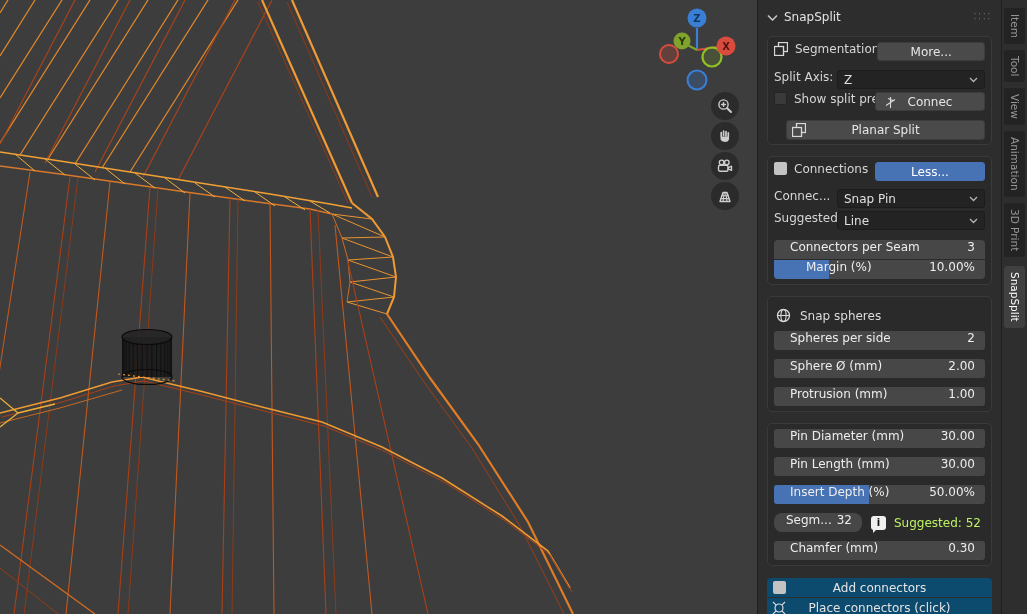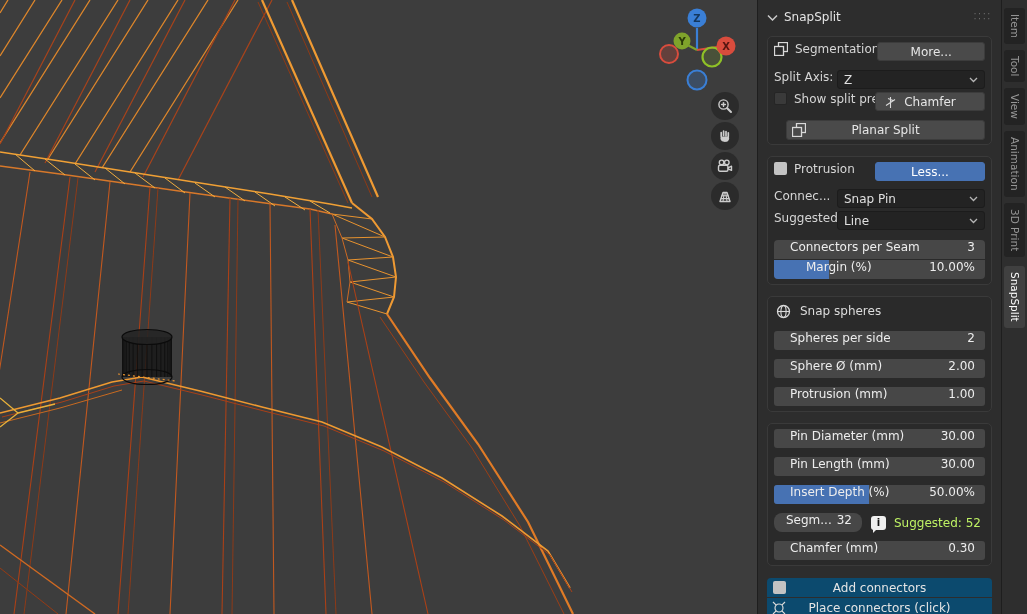--- a/index.html
+++ b/index.html
@@ -60,21 +60,21 @@
   .numgroup .num{border-radius:0;margin-bottom:1px;}
   .numgroup .num:last-child{margin-bottom:0;padding-left:16px;}
   .num{
     position:relative;height:19px;background:#474747;border-radius:3px;
     display:flex;overflow:hidden;margin-bottom:9px;color:#ededed;
   }
   .num:last-child{margin-bottom:0;}
   .num .fill{position:absolute;left:0;top:0;bottom:0;background:#4772b3;}
   .num .nlbl{position:relative;padding-left:16px;flex:1;white-space:nowrap;overflow:hidden;}
   .num .nval{position:relative;padding-right:10px;text-align:right;white-space:nowrap;}
-  .subhead{display:flex;align-items:flex-start;height:19px;margin:2px 0 8px 2px;color:#dcdcdc;}
+  .subhead{display:flex;align-items:flex-end;height:19px;margin:2px 0 8px 2px;color:#dcdcdc;}
   .subhead .iconpad{margin-right:9px;}
   .segrow{display:flex;align-items:center;margin-bottom:9px;height:19px;}
   .segrow .num{width:88px;flex:none;margin-bottom:0;border-radius:8px;}
   .infoicon{
     position:relative;width:15px;height:14px;background:#f0f0f0;border-radius:3px;
     margin:0 8px 0 9px;display:flex;align-items:center;justify-content:center;
     color:#141414;font-weight:bold;font-size:10px;flex:none;
   }
   .infoicon:after{
     content:"";position:absolute;left:2px;bottom:-3px;
@@ -228,40 +228,40 @@
             </svg>
         </div>
       </div>
       <div class="row">
         <span class="checkbox"></span>
         <span class="lbl grow">Show split pre...</span>
         <div class="btn half" style="position:relative;">
           <svg width="13" height="13" style="position:absolute;left:8px;top:3px;">
             <path d="M6.5,1 6.5,12 M2,9.5 11,3.5 M4,2.5 9,4.5" stroke="#d9d9d9" stroke-width="1.1" fill="none"></path>
           </svg>
-          <span>Chamfer</span>
+          <span>Connec</span>
         </div>
       </div>
       <div class="row" style="margin-top:9px;">
         <div class="btn wide">
           <span class="bicon">
             <svg width="14" height="14">
               <rect x="4.5" y="0.5" width="9" height="9" fill="none" stroke="#d9d9d9" stroke-width="1.3"></rect>
               <rect x="0.5" y="4.5" width="9" height="9" fill="#4a4a4a" stroke="#d9d9d9" stroke-width="1.3"></rect>
             </svg>
           </span>
           <span>Planar Split</span>
         </div>
       </div>
     </div>
 
     <div class="box">
       <div class="row">
         <span class="swatch"></span>
-        <span class="lbl">Protrusion</span>
+        <span class="lbl">Connections</span>
         <div class="btn half blue">Less...</div>
       </div>
       <div class="row" style="margin-top:8px;">
         <span class="lbl lblw">Connec...</span>
         <div class="dropdown">
           <span class="dval">Snap Pin</span>
           <svg width="9" height="6">
               <polyline points="1,1 4.5,4.5 8,1" stroke="#b5b5b5" stroke-width="1.3" fill="none"></polyline>
             </svg>
         </div>

